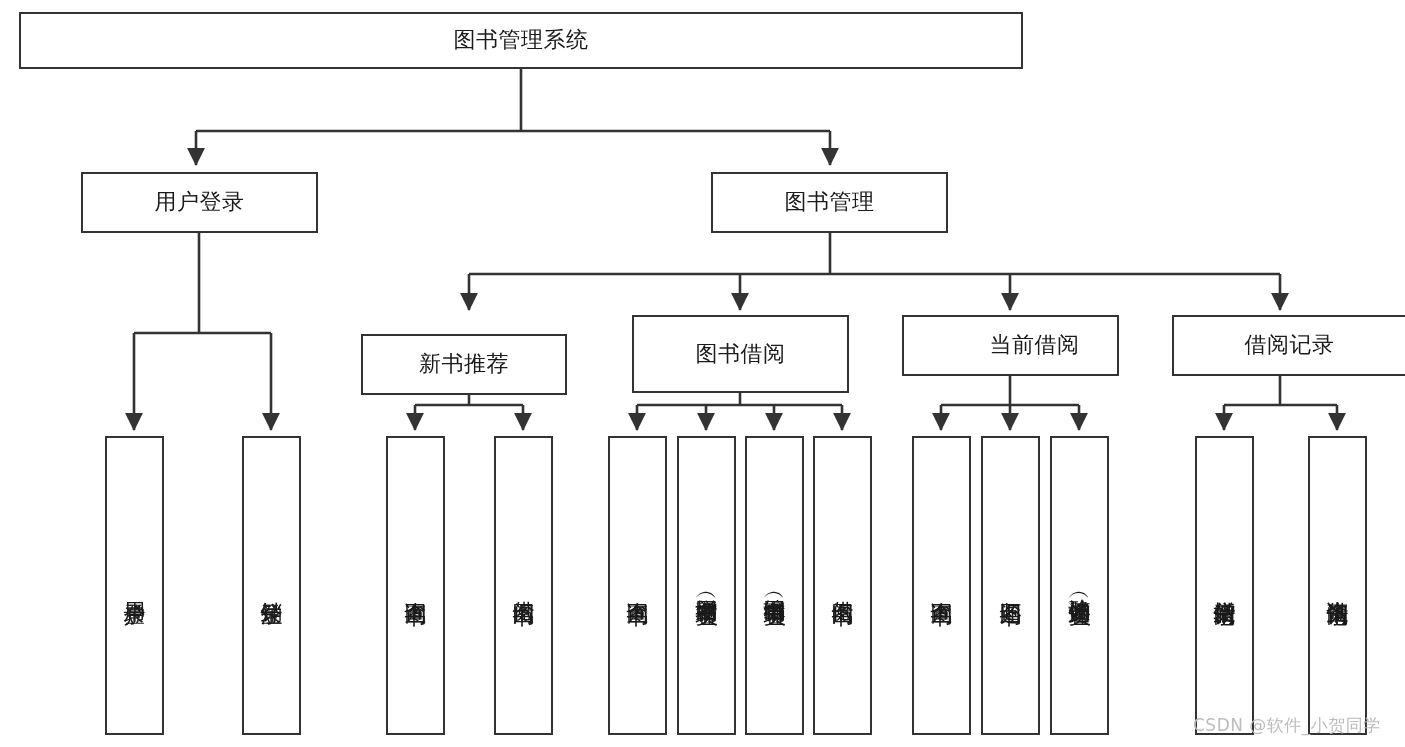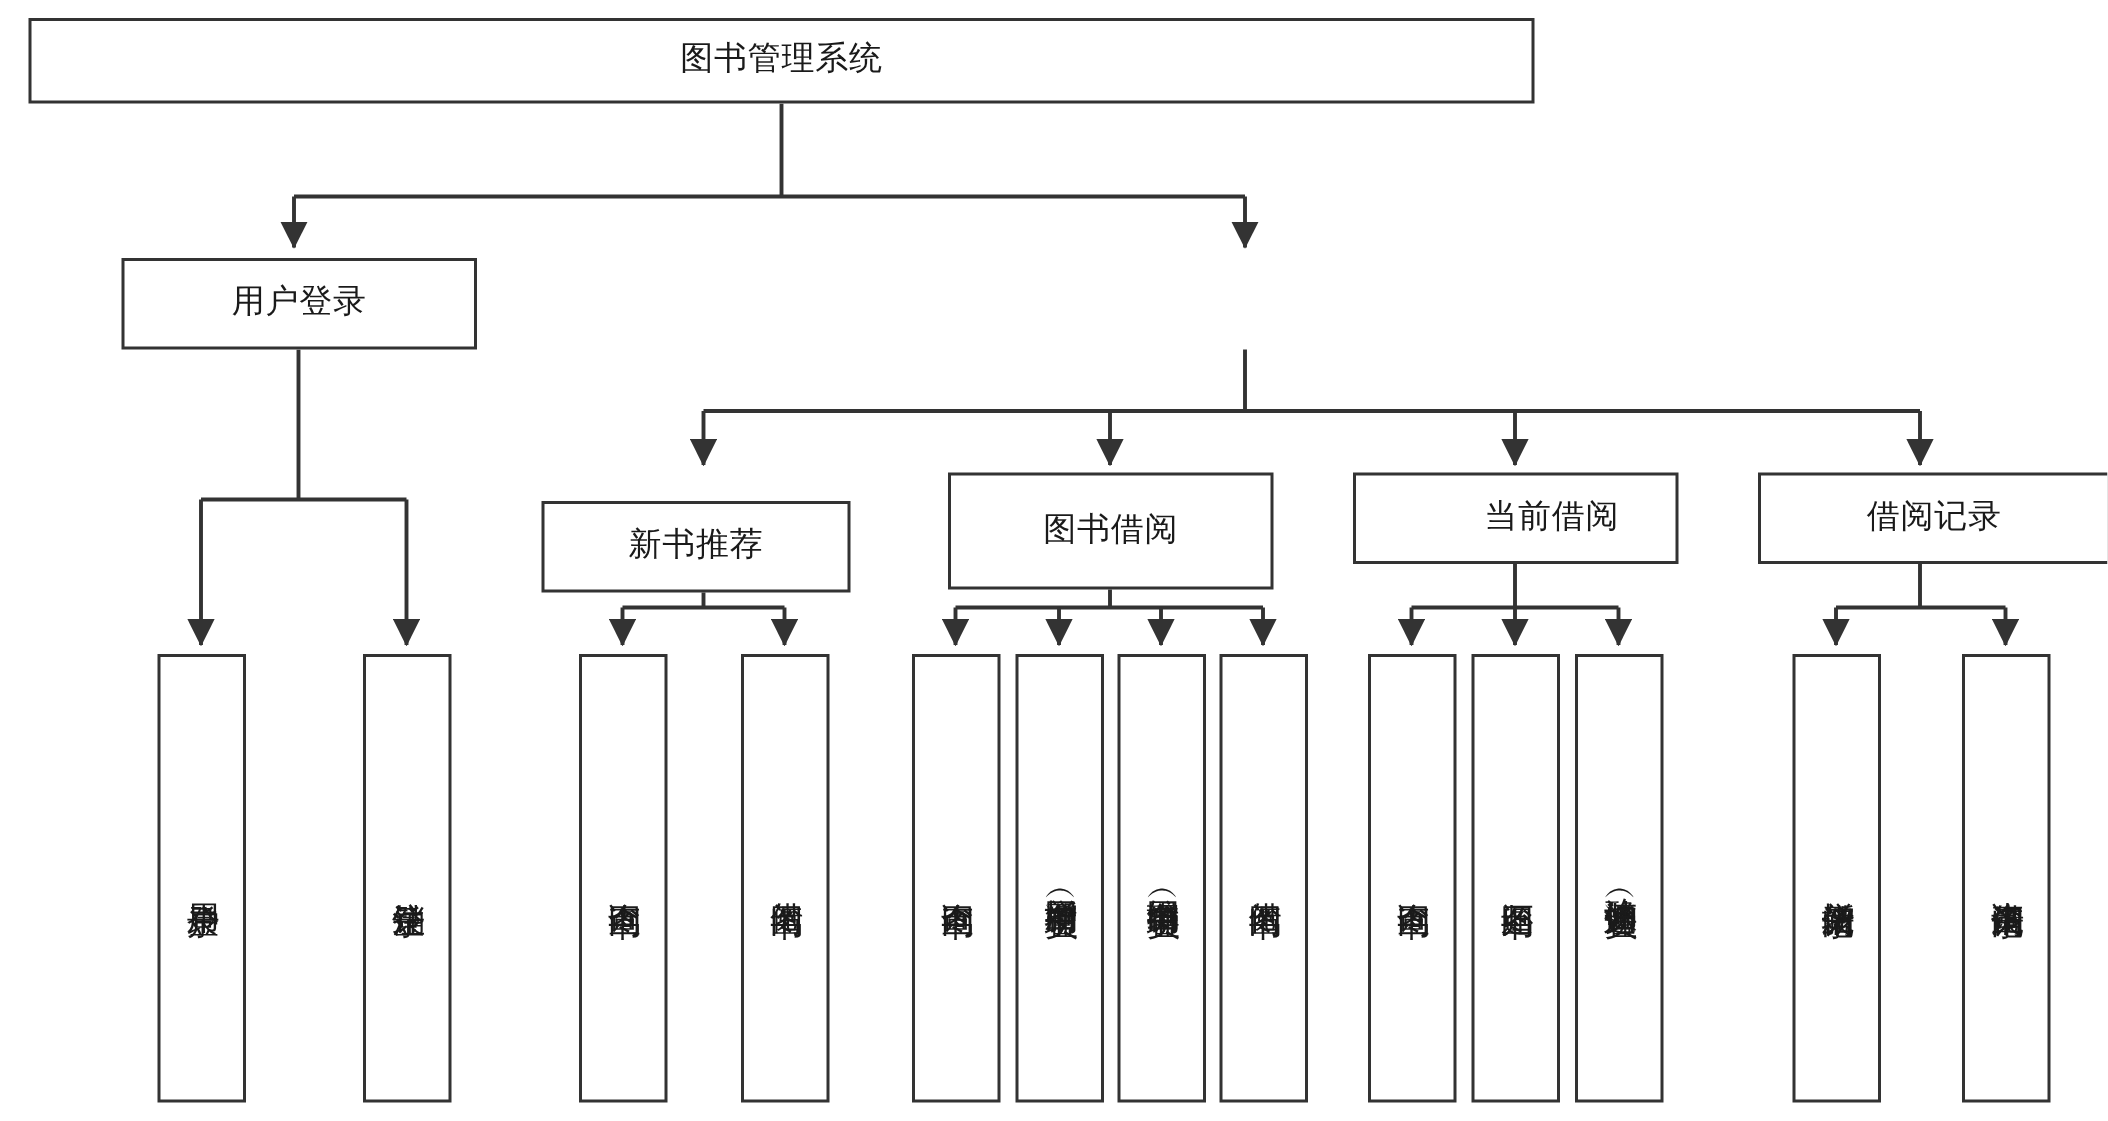--- a/index.html
+++ b/index.html
@@ -114,20 +114,21 @@
       <path d="M 1280 376 L 1280 405"></path>
       <path d="M 1224 405 L 1337 405"></path>
       <path d="M 1224 405 L 1224 430" marker-end="url(#arrow)"></path>
       <path d="M 1337 405 L 1337 430" marker-end="url(#arrow)"></path>
     </g>
   </svg>
 
   <div class="node node-h" style="left:19px; top:12px; width:1004px; height:57px;">图书管理系统</div>
 
   <div class="node node-h" style="left:81px; top:172px; width:237px; height:61px;">用户登录</div>
+  <div class="node node-h" style="left:711px; top:172px; width:237px; height:61px;">图书管理</div>
 
   <div class="node node-h" style="left:361px; top:334px; width:206px; height:61px;">新书推荐</div>
   <div class="node node-h" style="left:632px; top:315px; width:217px; height:78px;">图书借阅</div>
   <div class="node node-h" style="left:902px; top:315px; width:217px; height:61px;padding-left:48px;">当前借阅</div>
   <div class="node node-h" style="left:1172px; top:315px; width:235px; height:61px;">借阅记录</div>
 
   <div class="node node-v" style="left:105px; top:436px; width:59px; height:299px;">用户登录</div>
   <div class="node node-v" style="left:242px; top:436px; width:59px; height:299px;">注销登录</div>
 
   <div class="node node-v" style="left:386px; top:436px; width:59px; height:299px;">查询图书</div>
@@ -138,14 +139,15 @@
   <div class="node node-v" style="left:745px; top:436px; width:59px; height:299px;">编辑图书（管理员）</div>
   <div class="node node-v" style="left:813px; top:436px; width:59px; height:299px;">借阅图书</div>
 
   <div class="node node-v" style="left:912px; top:436px; width:59px; height:299px;">查询图书</div>
   <div class="node node-v" style="left:981px; top:436px; width:59px; height:299px;">归还图书</div>
   <div class="node node-v" style="left:1050px; top:436px; width:59px; height:299px;">确认归还（管理员）</div>
 
   <div class="node node-v" style="left:1195px; top:436px; width:59px; height:299px;">新增借阅记录</div>
   <div class="node node-v" style="left:1308px; top:436px; width:59px; height:299px;">查询借阅记录</div>
 
+  <div class="watermark">CSDN @软件_小贺同学</div>
 
 </div>
 
 </body></html>

